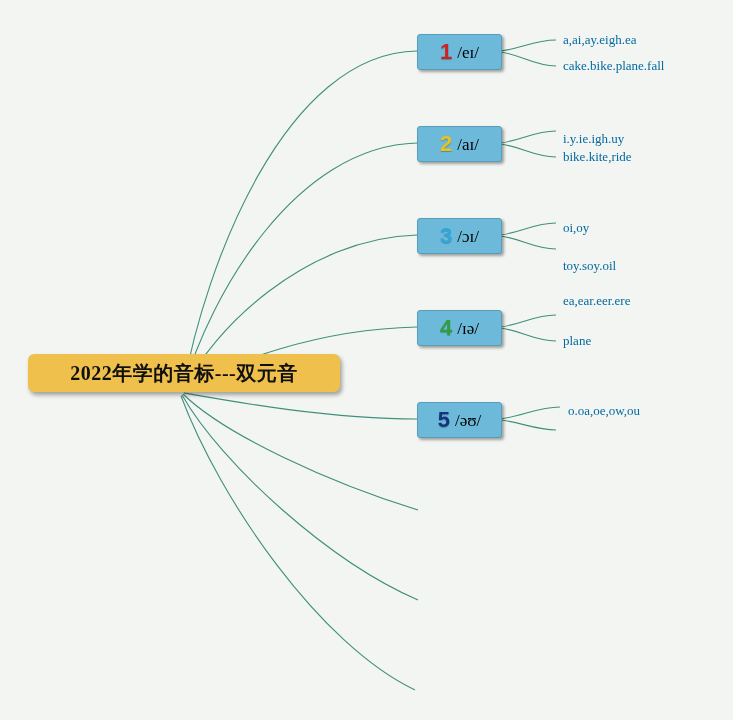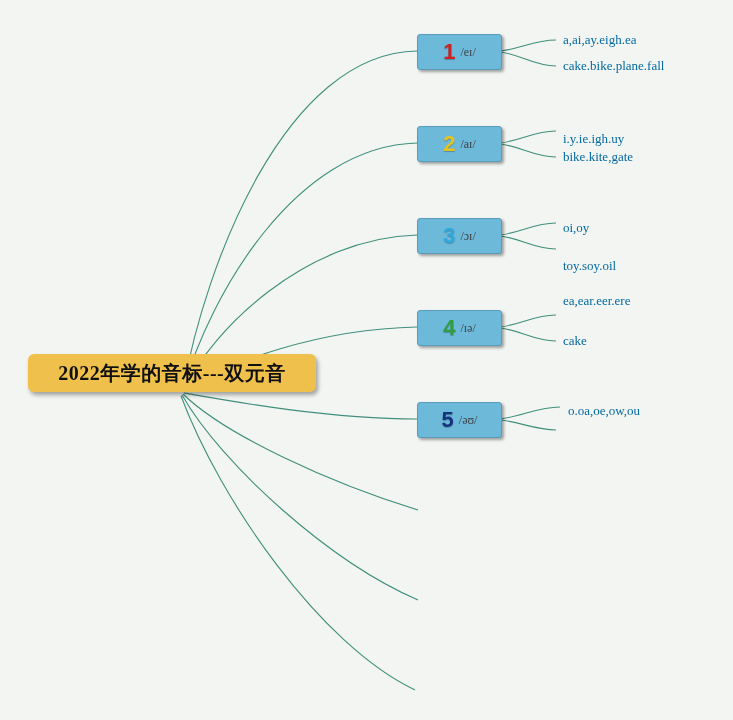--- a/index.html
+++ b/index.html
@@ -15,21 +15,21 @@
     position: absolute; left: 0; top: 0;
     width: 733px; height: 720px;
   }
   svg.connectors path {
     fill: none;
     stroke-width: 1.1px;
   }
   .root-node {
     position: absolute;
     left: 28px; top: 354px;
-    width: 288px; height: 38px;
+    width: 312px; height: 38px;
     border-radius: 6px;
     display: flex; align-items: center; justify-content: center;
     font-weight: bold;
     font-size: 20px;
     color: #101010;
     box-shadow: 2px 3px 4px rgba(0,0,0,0.35);
     letter-spacing: 0.5px;
     white-space: nowrap;
   }
   .branch-node {
@@ -43,22 +43,22 @@
     box-shadow: 2px 2px 3px rgba(0,0,0,0.35);
   }
   .branch-number {
     font-family: "Liberation Sans", sans-serif;
     font-size: 22px;
     font-weight: bold;
     line-height: 1;
     text-shadow: 0 1px 1px rgba(0,0,0,0.25);
   }
   .branch-phonetic {
-    font-size: 12px;
-    color: #404040;
+    font-size: 17px;
+    color: #000000;
     line-height: 1;
   }
   .child-label {
     position: absolute;
     left: 563px;
     font-size: 13px;
     color: #0369a1;
     white-space: nowrap;
     line-height: 16px;
   }
@@ -103,35 +103,35 @@
     <span class="branch-phonetic">/eɪ/</span>
   </div>
   <div class="child-label" style="top:32px">a,ai,ay.eigh.ea</div>
   <div class="child-label" style="top:58px">cake.bike.plane.fall</div>
 
   <div class="branch-node" style="top: 126px; background-color: rgb(109, 185, 218);">
     <span class="branch-number" style="color: rgb(230, 195, 31);">2</span>
     <span class="branch-phonetic">/aɪ/</span>
   </div>
   <div class="child-label" style="top:131px">i.y.ie.igh.uy</div>
-  <div class="child-label" style="top:149px">bike.kite,gate</div>
+  <div class="child-label" style="top:149px">bike.kite,ride</div>
 
   <div class="branch-node" style="top: 218px; background-color: rgb(109, 185, 218);">
     <span class="branch-number" style="color: rgb(47, 168, 221);">3</span>
     <span class="branch-phonetic">/ɔɪ/</span>
   </div>
   <div class="child-label" style="top:220px">oi,oy</div>
   <div class="child-label" style="top:258px">toy.soy.oil</div>
 
   <div class="branch-node" style="top: 310px; background-color: rgb(109, 185, 218);">
     <span class="branch-number" style="color: rgb(47, 158, 65);">4</span>
     <span class="branch-phonetic">/ɪə/</span>
   </div>
   <div class="child-label" style="top:293px">ea,ear.eer.ere</div>
-  <div class="child-label" style="top:333px">cake</div>
+  <div class="child-label" style="top:333px">plane</div>
 
   <div class="branch-node" style="top: 402px; background-color: rgb(109, 185, 218);">
     <span class="branch-number" style="color: rgb(22, 51, 127);">5</span>
     <span class="branch-phonetic">/əʊ/</span>
   </div>
   <div class="child-label" style="top:403px; left:568px">o.oa,oe,ow,ou</div>
 
 </div>
 
 </body></html>

